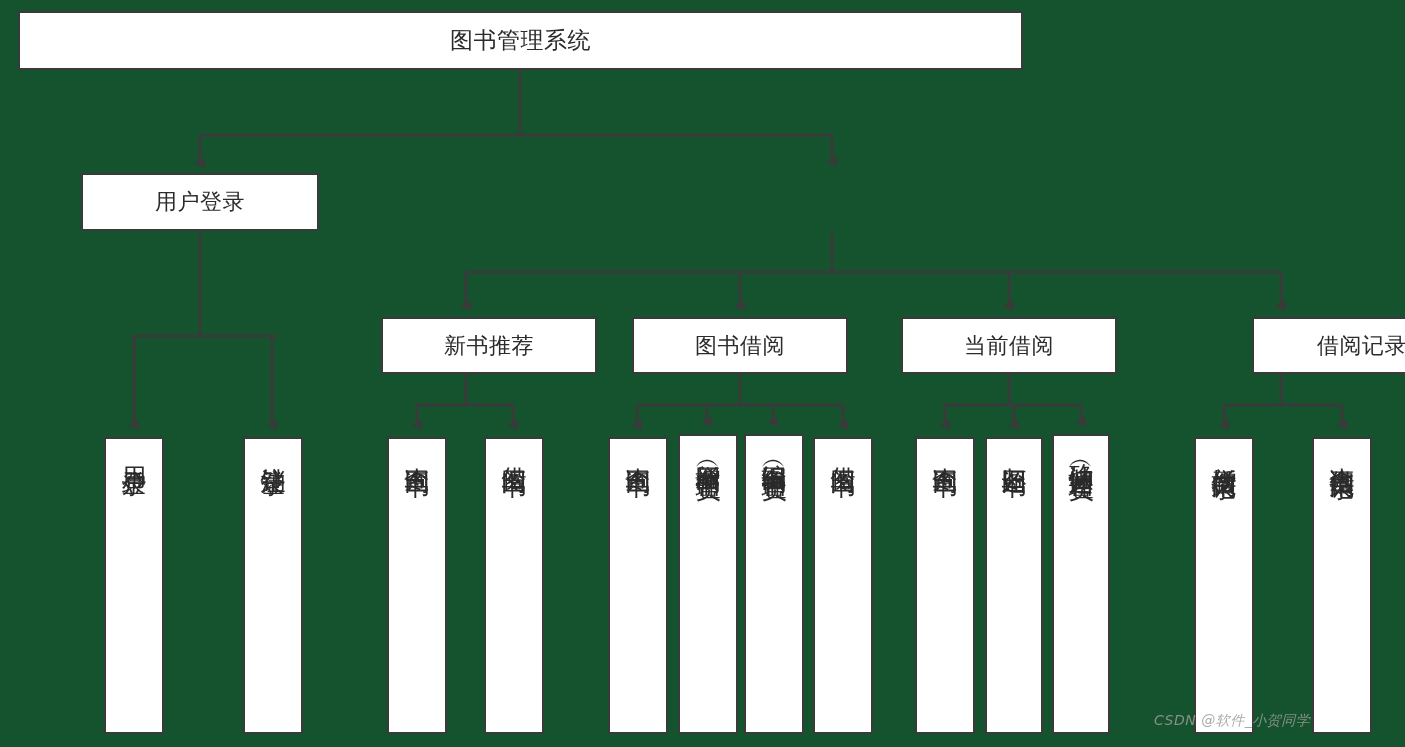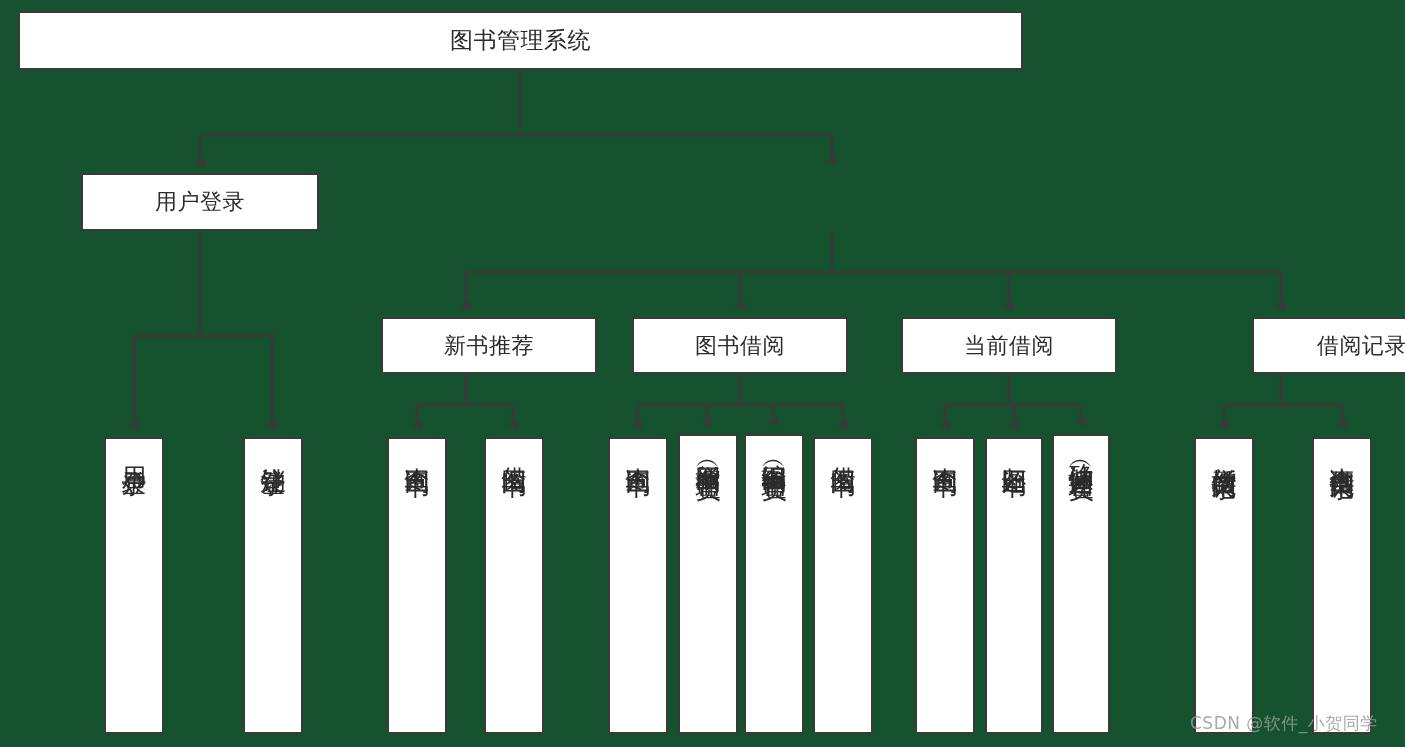--- a/index.html
+++ b/index.html
@@ -60,27 +60,28 @@
     font-size: 25px;
     line-height: 1;
     letter-spacing: 2px;
     white-space: pre;
   }
   .node.v.tall .lbl {
     font-size: 25px;
   }
   .watermark {
     position: absolute;
-    left: 1190px;
+    left: 1154px;
     top: 712px;
-    font-size: 17px;
+    font-size: 14px;
     color: #9b9b9b;
     opacity: 0.85;
     white-space: pre;
     letter-spacing: 0.5px;
+    font-style: italic;
   }
 </style>
 </head>
 <body>
 
 <div id="canvas">
 
   <svg class="edges" viewBox="0 0 1405 747">
     <defs>
       <marker id="ah" markerWidth="12" markerHeight="12" refX="5" refY="6" orient="auto" markerUnits="userSpaceOnUse">

